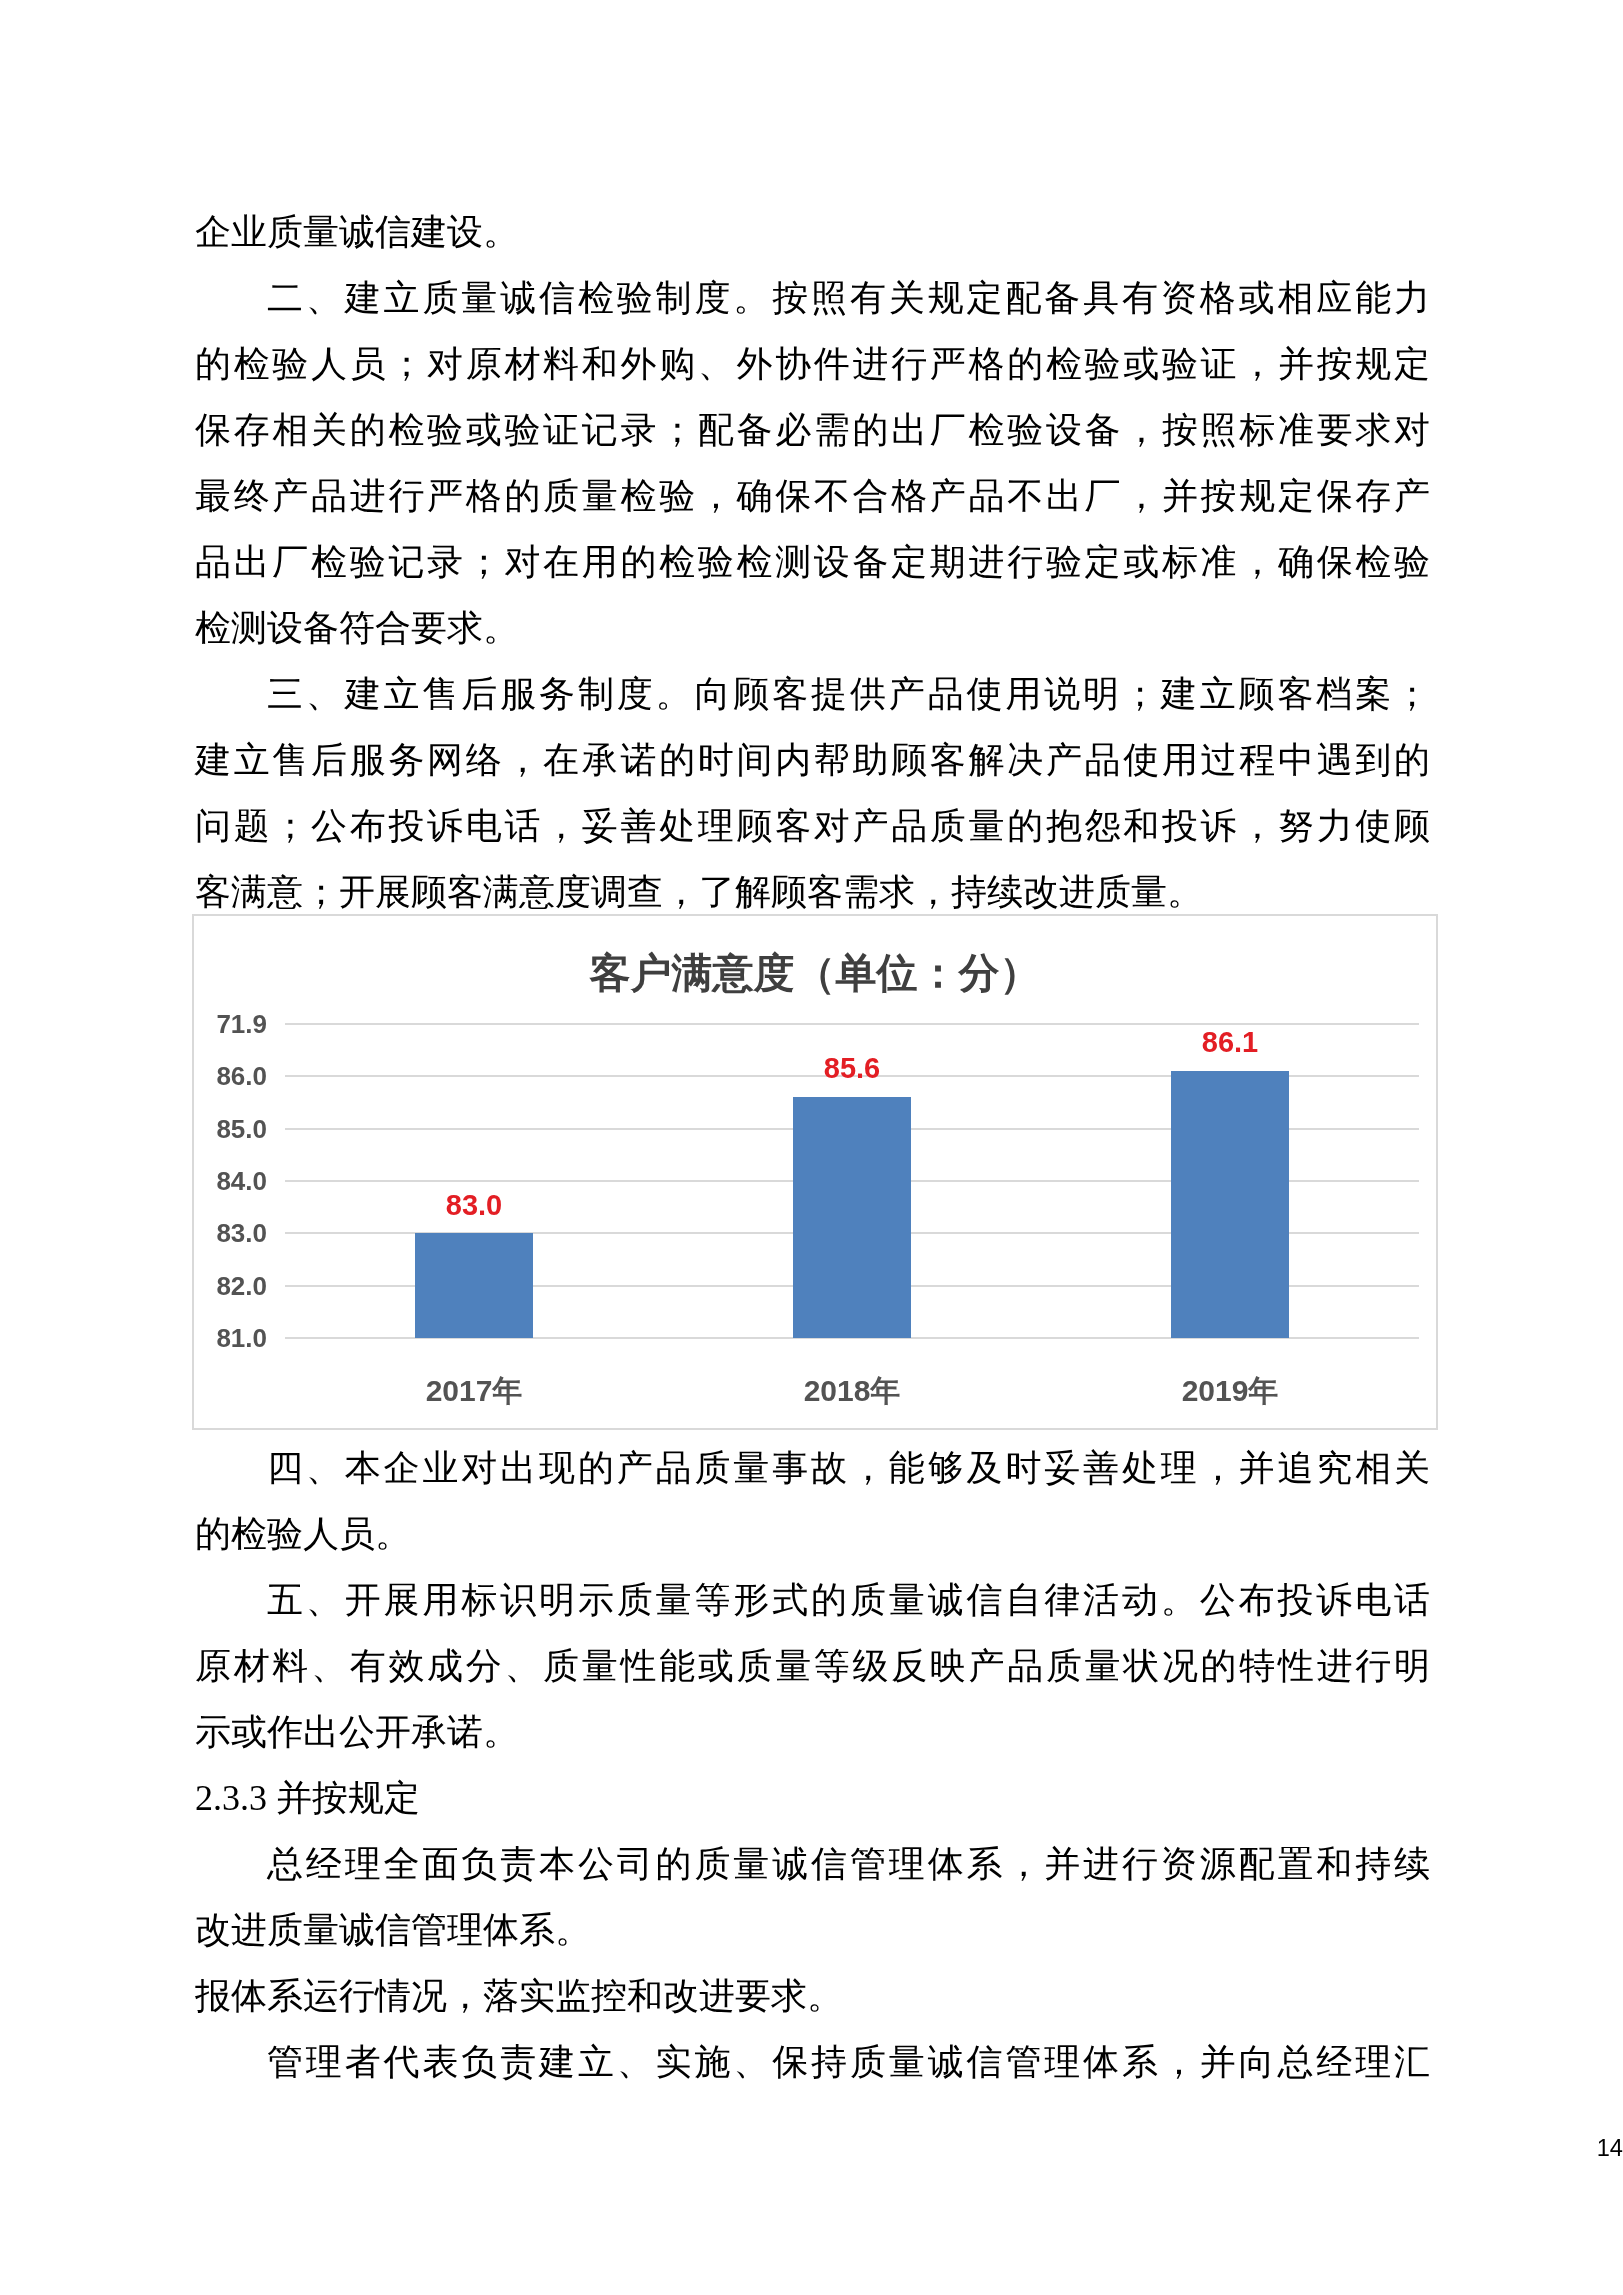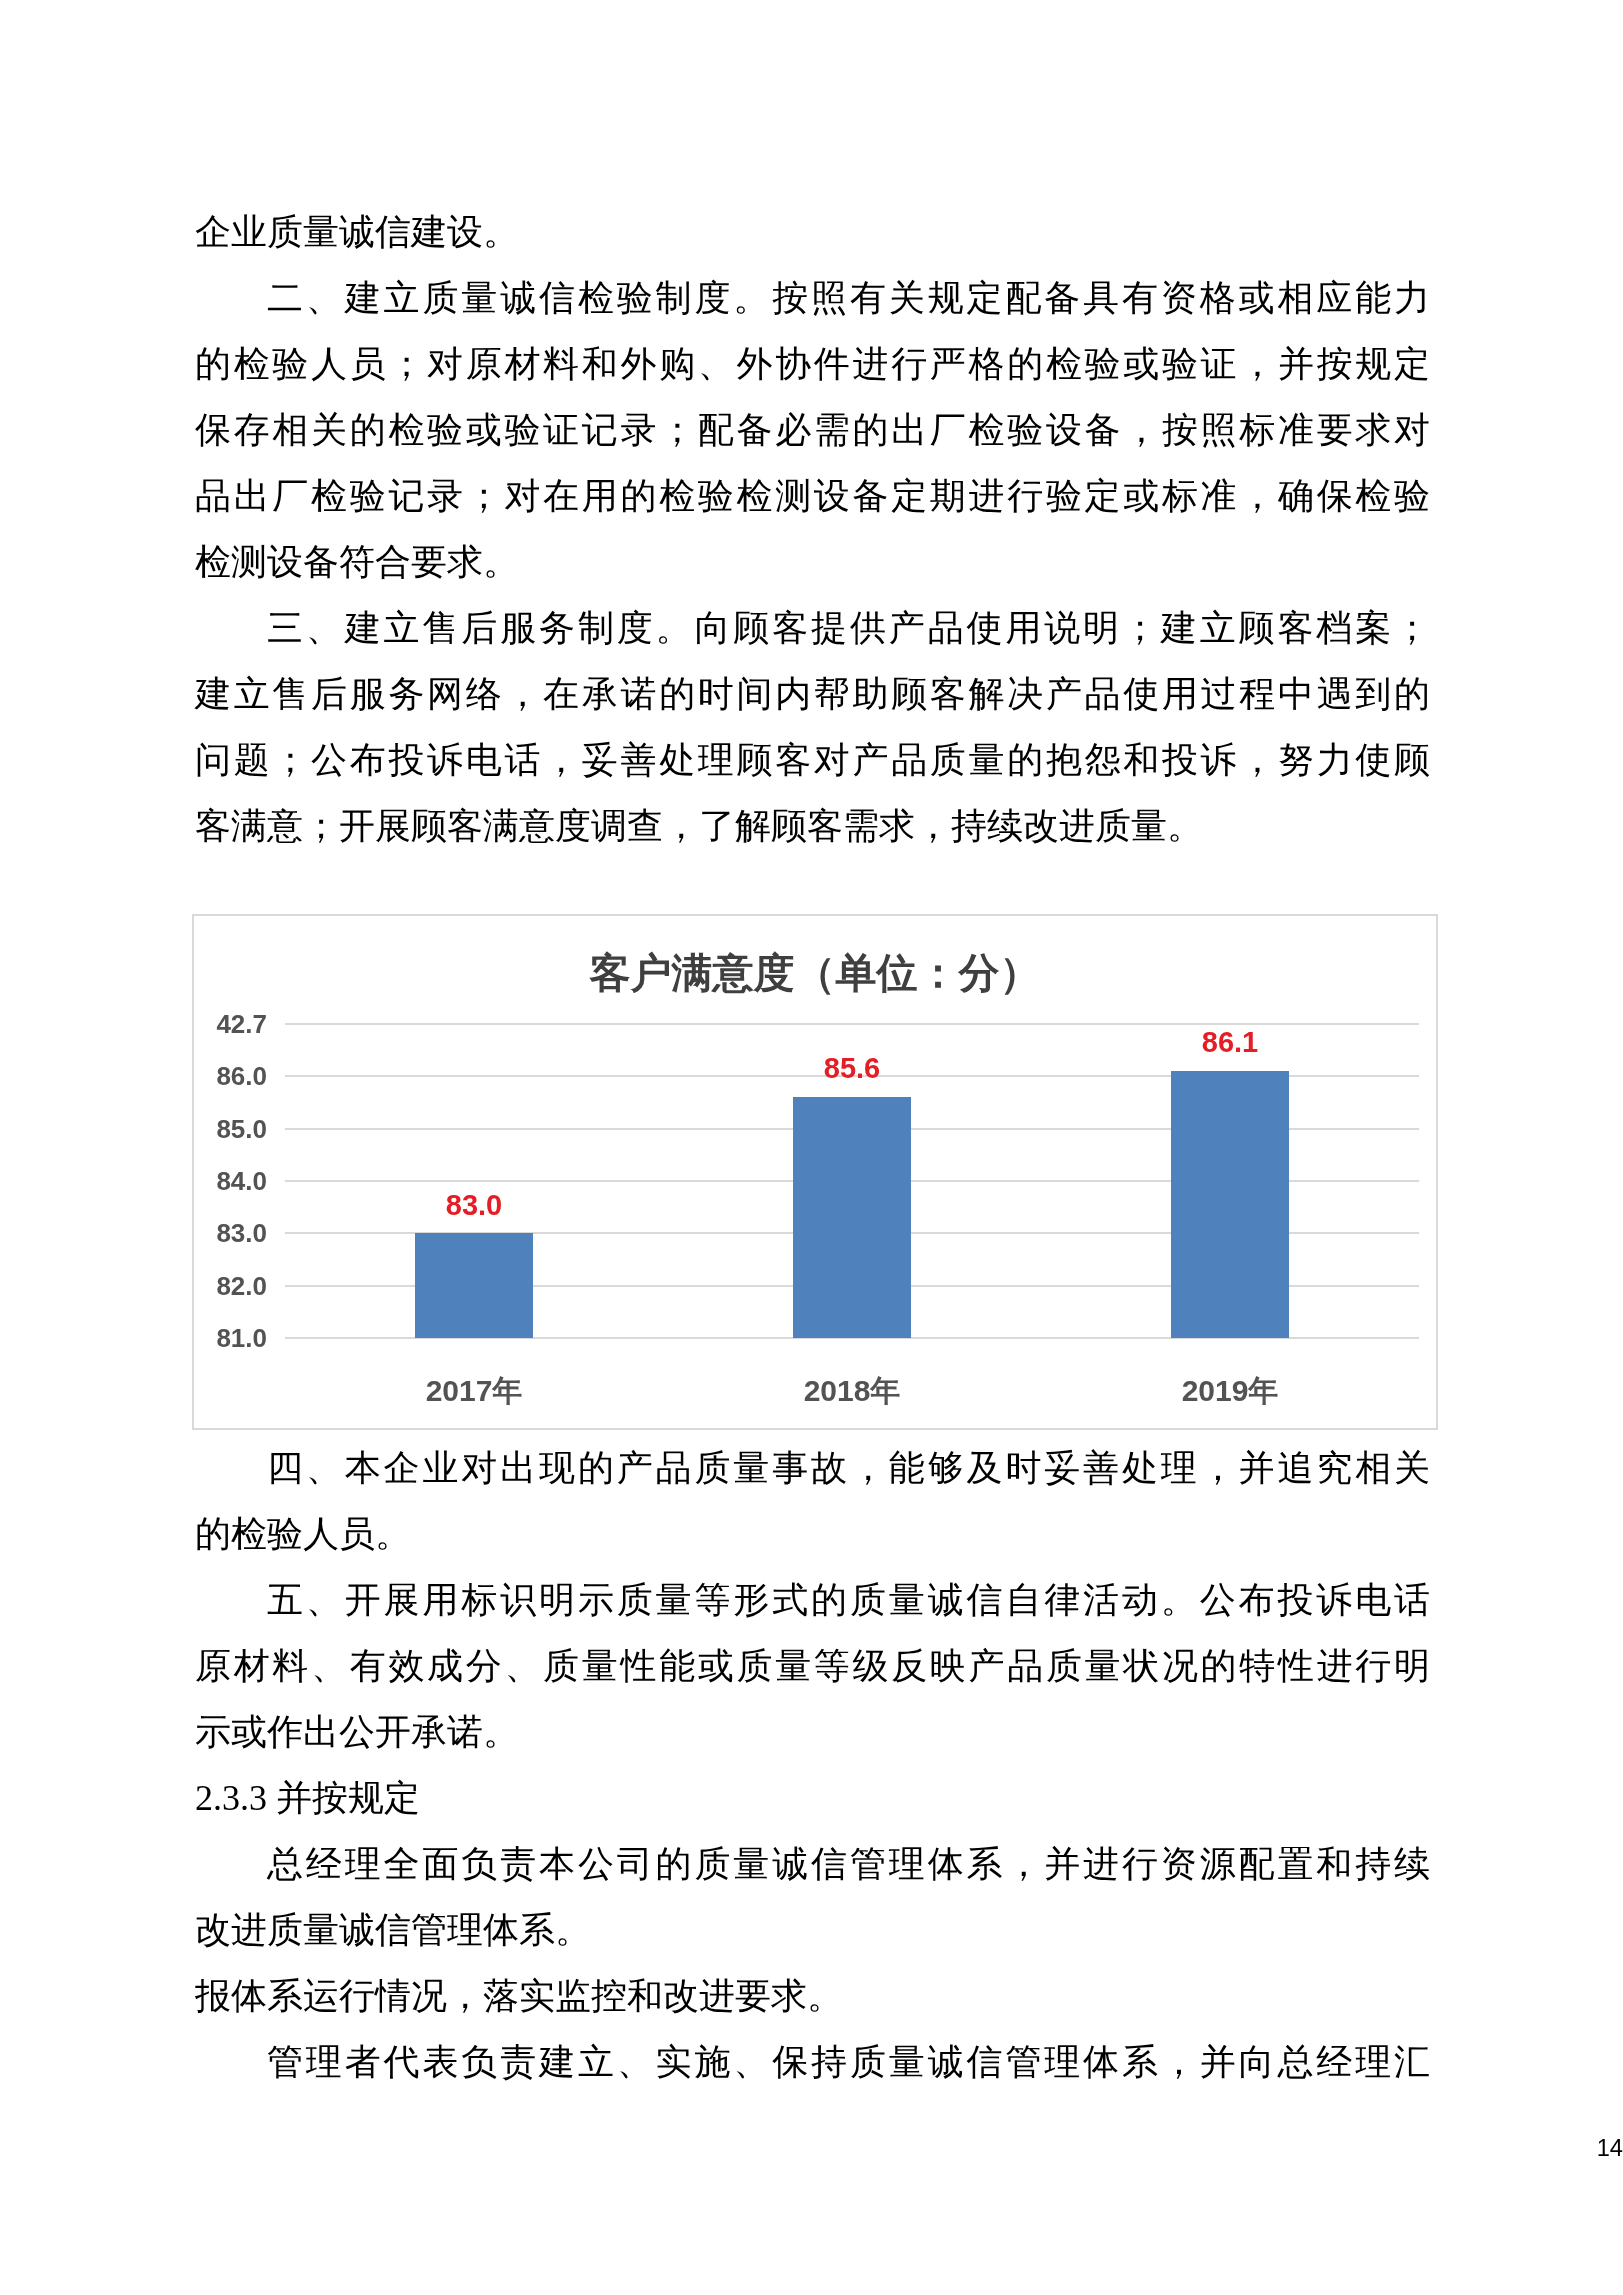--- a/index.html
+++ b/index.html
@@ -75,33 +75,34 @@
 </head>
 <body>
 
 <div class="page">
 
   <div class="textblock" style="top:199px;">
     <div class="line end">企业质量诚信建设。</div>
     <div class="line indent">二、建立质量诚信检验制度。按照有关规定配备具有资格或相应能力</div>
     <div class="line">的检验人员；对原材料和外购、外协件进行严格的检验或验证，并按规定</div>
     <div class="line">保存相关的检验或验证记录；配备必需的出厂检验设备，按照标准要求对</div>
+    <div class="line">最终产品进行严格的质量检验，确保不合格产品不出厂，并按规定保存产</div>
     <div class="line">品出厂检验记录；对在用的检验检测设备定期进行验定或标准，确保检验</div>
     <div class="line end">检测设备符合要求。</div>
     <div class="line indent">三、建立售后服务制度。向顾客提供产品使用说明；建立顾客档案；</div>
     <div class="line">建立售后服务网络，在承诺的时间内帮助顾客解决产品使用过程中遇到的</div>
     <div class="line">问题；公布投诉电话，妥善处理顾客对产品质量的抱怨和投诉，努力使顾</div>
     <div class="line end">客满意；开展顾客满意度调查，了解顾客需求，持续改进质量。</div>
   </div>
 
   <div class="chart-box">
     <div class="chart-title">客户满意度（单位：分）</div>
     <div class="chart-plot">
         <div style="position: absolute; left: 91px; top: 107px; width: 1134px; height: 2px; background: rgb(217, 217, 217);"></div>
-        <div style="position: absolute; left: 0px; top: 91px; width: 73px; height: 34px; line-height: 34px; text-align: right; font-size: 26px; font-weight: bold; color: rgb(83, 83, 83); font-family: &quot;Liberation Sans&quot;, &quot;DejaVu Sans&quot;, sans-serif;">42.7</div>
+        <div style="position: absolute; left: 0px; top: 91px; width: 73px; height: 34px; line-height: 34px; text-align: right; font-size: 26px; font-weight: bold; color: rgb(83, 83, 83); font-family: &quot;Liberation Sans&quot;, &quot;DejaVu Sans&quot;, sans-serif;">71.9</div>
         <div style="position: absolute; left: 91px; top: 159px; width: 1134px; height: 2px; background: rgb(217, 217, 217);"></div>
         <div style="position: absolute; left: 0px; top: 143px; width: 73px; height: 34px; line-height: 34px; text-align: right; font-size: 26px; font-weight: bold; color: rgb(83, 83, 83); font-family: &quot;Liberation Sans&quot;, &quot;DejaVu Sans&quot;, sans-serif;">86.0</div>
         <div style="position: absolute; left: 91px; top: 212px; width: 1134px; height: 2px; background: rgb(217, 217, 217);"></div>
         <div style="position: absolute; left: 0px; top: 196px; width: 73px; height: 34px; line-height: 34px; text-align: right; font-size: 26px; font-weight: bold; color: rgb(83, 83, 83); font-family: &quot;Liberation Sans&quot;, &quot;DejaVu Sans&quot;, sans-serif;">85.0</div>
         <div style="position: absolute; left: 91px; top: 264px; width: 1134px; height: 2px; background: rgb(217, 217, 217);"></div>
         <div style="position: absolute; left: 0px; top: 248px; width: 73px; height: 34px; line-height: 34px; text-align: right; font-size: 26px; font-weight: bold; color: rgb(83, 83, 83); font-family: &quot;Liberation Sans&quot;, &quot;DejaVu Sans&quot;, sans-serif;">84.0</div>
         <div style="position: absolute; left: 91px; top: 316px; width: 1134px; height: 2px; background: rgb(217, 217, 217);"></div>
         <div style="position: absolute; left: 0px; top: 300px; width: 73px; height: 34px; line-height: 34px; text-align: right; font-size: 26px; font-weight: bold; color: rgb(83, 83, 83); font-family: &quot;Liberation Sans&quot;, &quot;DejaVu Sans&quot;, sans-serif;">83.0</div>
         <div style="position: absolute; left: 91px; top: 369px; width: 1134px; height: 2px; background: rgb(217, 217, 217);"></div>
         <div style="position: absolute; left: 0px; top: 353px; width: 73px; height: 34px; line-height: 34px; text-align: right; font-size: 26px; font-weight: bold; color: rgb(83, 83, 83); font-family: &quot;Liberation Sans&quot;, &quot;DejaVu Sans&quot;, sans-serif;">82.0</div>

